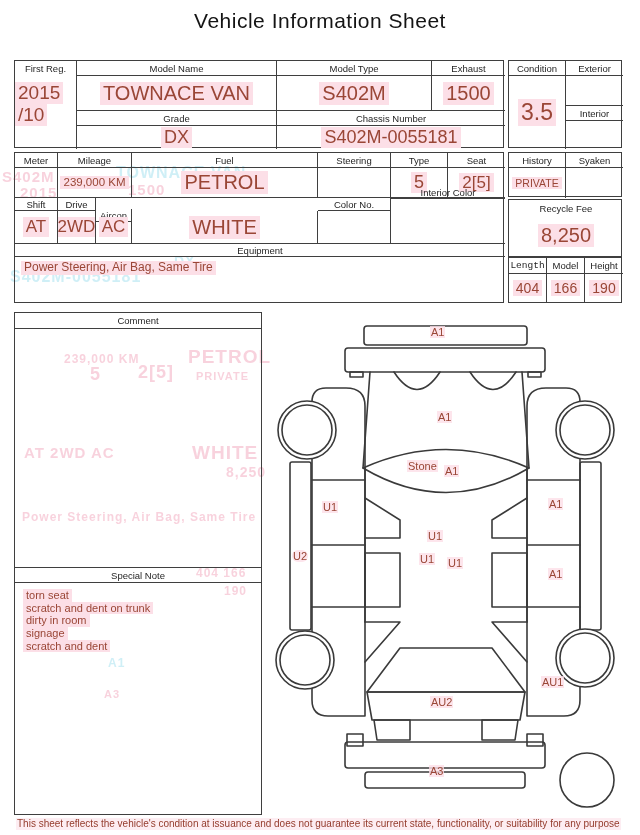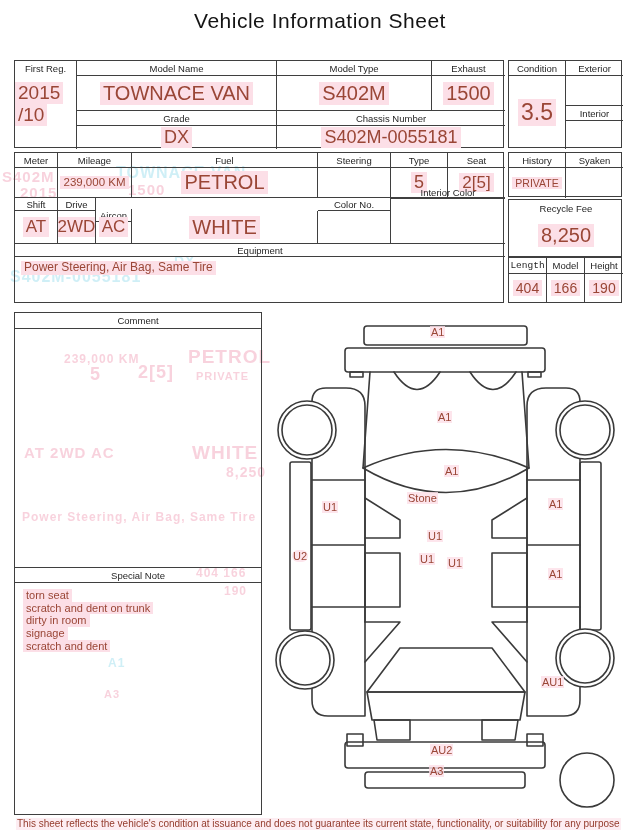--- a/index.html
+++ b/index.html
@@ -246,31 +246,31 @@
         <path d="M 212 410 L 248 410 L 245 430 L 212 430 Z"></path>
         <rect x="77" y="424" width="16" height="12"></rect>
           <rect x="257" y="424" width="16" height="12"></rect>
         <rect x="75" y="432" width="200" height="26" rx="3"></rect>
         <rect x="95" y="462" width="160" height="16" rx="3"></rect>
       </g>
     </svg>
     <div id="diagram-labels">
         <span class="mark" style="left: 160px; top: 16px;">A1</span>
         <span class="mark" style="left: 167px; top: 101px;">A1</span>
-        <span class="mark" style="left: 137px; top: 150px; margin-top: 32px;">Stone</span>
+        <span class="mark" style="left: 137px; top: 150px;">Stone</span>
         <span class="mark" style="left: 174px; top: 155px;">A1</span>
         <span class="mark" style="left: 52px; top: 191px;">U1</span>
         <span class="mark" style="left: 278px; top: 188px;">A1</span>
         <span class="mark" style="left: 157px; top: 220px;">U1</span>
         <span class="mark" style="left: 149px; top: 243px;">U1</span>
         <span class="mark" style="left: 177px; top: 247px;">U1</span>
         <span class="mark" style="left: 22px; top: 240px; border-radius: 6px;">U2</span>
         <span class="mark" style="left: 278px; top: 258px;">A1</span>
         <span class="mark" style="left: 271px; top: 366px;">AU1</span>
-        <span class="mark" style="left: 160px; top: 386px; margin-top: 48px;">AU2</span>
+        <span class="mark" style="left: 160px; top: 386px;">AU2</span>
         <span class="mark" style="left: 159px; top: 455px;">A3</span>
       </div>
   </div>
 
   <div class="footer">
     <span class="hl">This sheet reflects the vehicle's condition at issuance and does not guarantee its current state, functionality, or suitability for any purpose</span>
   </div>
 
 </div>
 

